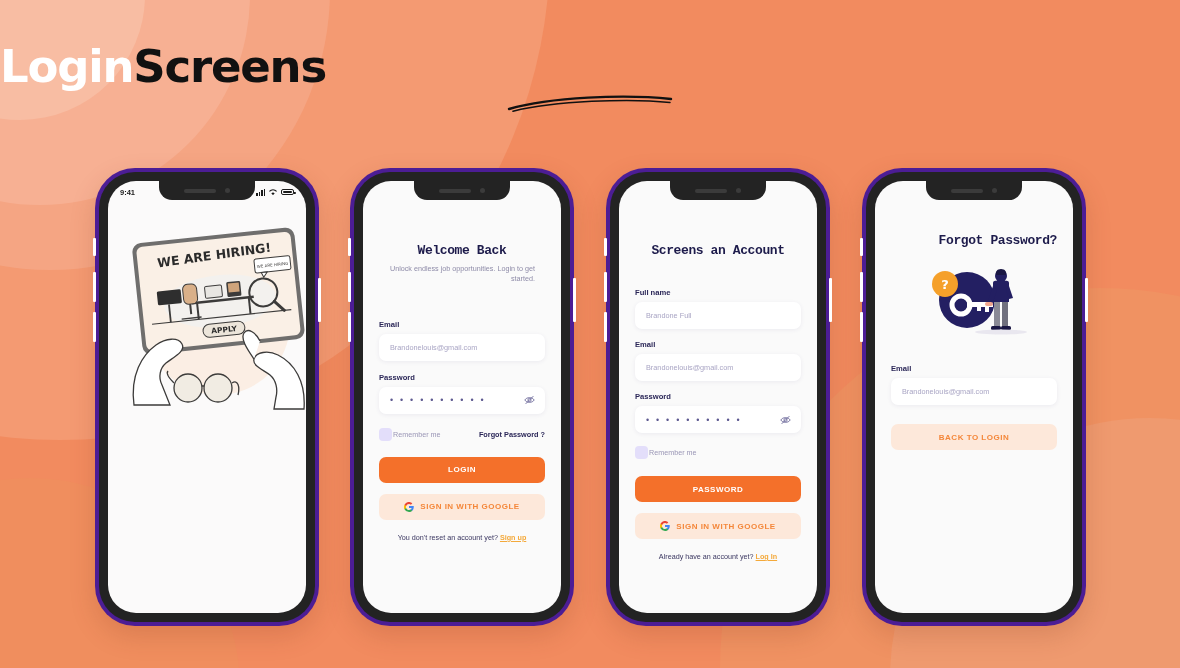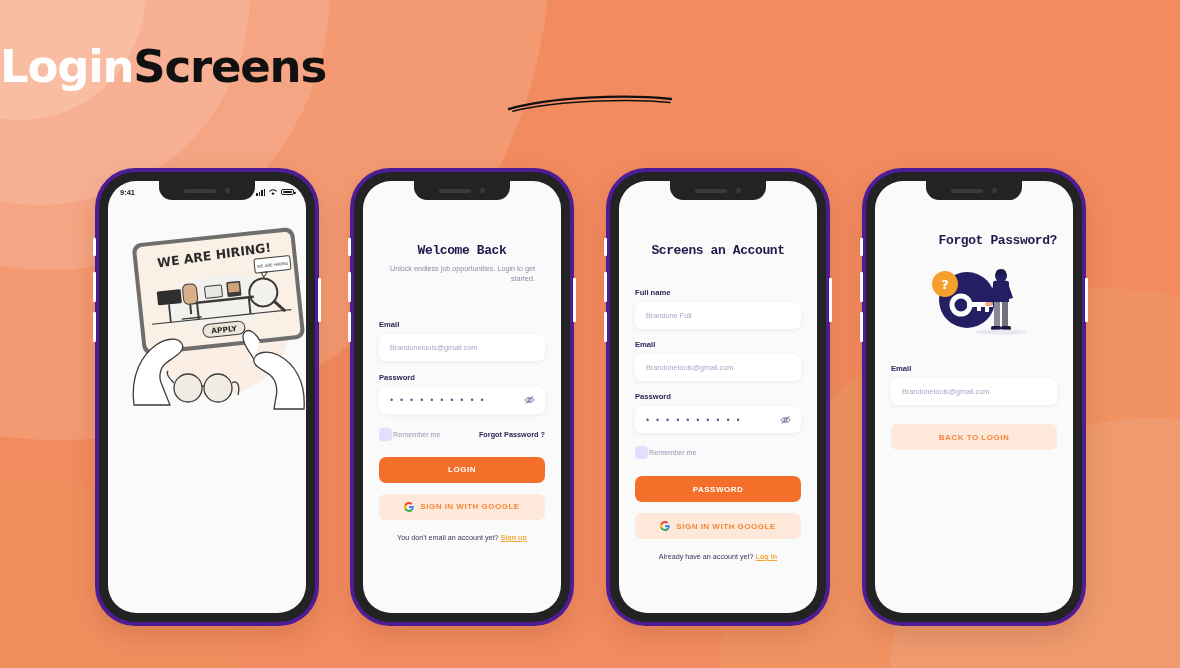--- a/index.html
+++ b/index.html
@@ -313,21 +313,21 @@
               <svg width="10" height="10" viewBox="0 0 18 18">
                 <path fill="#4285F4" d="M17.6 9.2c0-.6-.1-1.2-.2-1.8H9v3.5h4.8a4.1 4.1 0 0 1-1.8 2.7v2.2h2.9c1.7-1.6 2.7-3.9 2.7-6.6z"></path>
                 <path fill="#34A853" d="M9 18c2.4 0 4.5-.8 6-2.2l-2.9-2.2c-.8.5-1.8.9-3.1.9-2.4 0-4.4-1.6-5.1-3.8H.9v2.3A9 9 0 0 0 9 18z"></path>
                 <path fill="#FBBC05" d="M3.9 10.7a5.4 5.4 0 0 1 0-3.4V5H.9a9 9 0 0 0 0 8l3-2.3z"></path>
                 <path fill="#EA4335" d="M9 3.6c1.3 0 2.5.5 3.4 1.3l2.6-2.6A9 9 0 0 0 .9 5l3 2.3C4.6 5.2 6.6 3.6 9 3.6z"></path>
               </svg>
               <span>SIGN IN WITH GOOGLE</span>
             </div>
 
             <div class="foot-note" style="margin-top:13px;">
-              <span>You don't email an account yet?</span>
+              <span>You don't reset an account yet?</span>
               <span class="lnk">Sign up</span>
             </div>
           </div>
         </div>
       </div>
     </div>
   </div>
 
   <div class="phone" style="left:606px; top:168px;">
     <div class="sidebtn sb-l1"></div>

